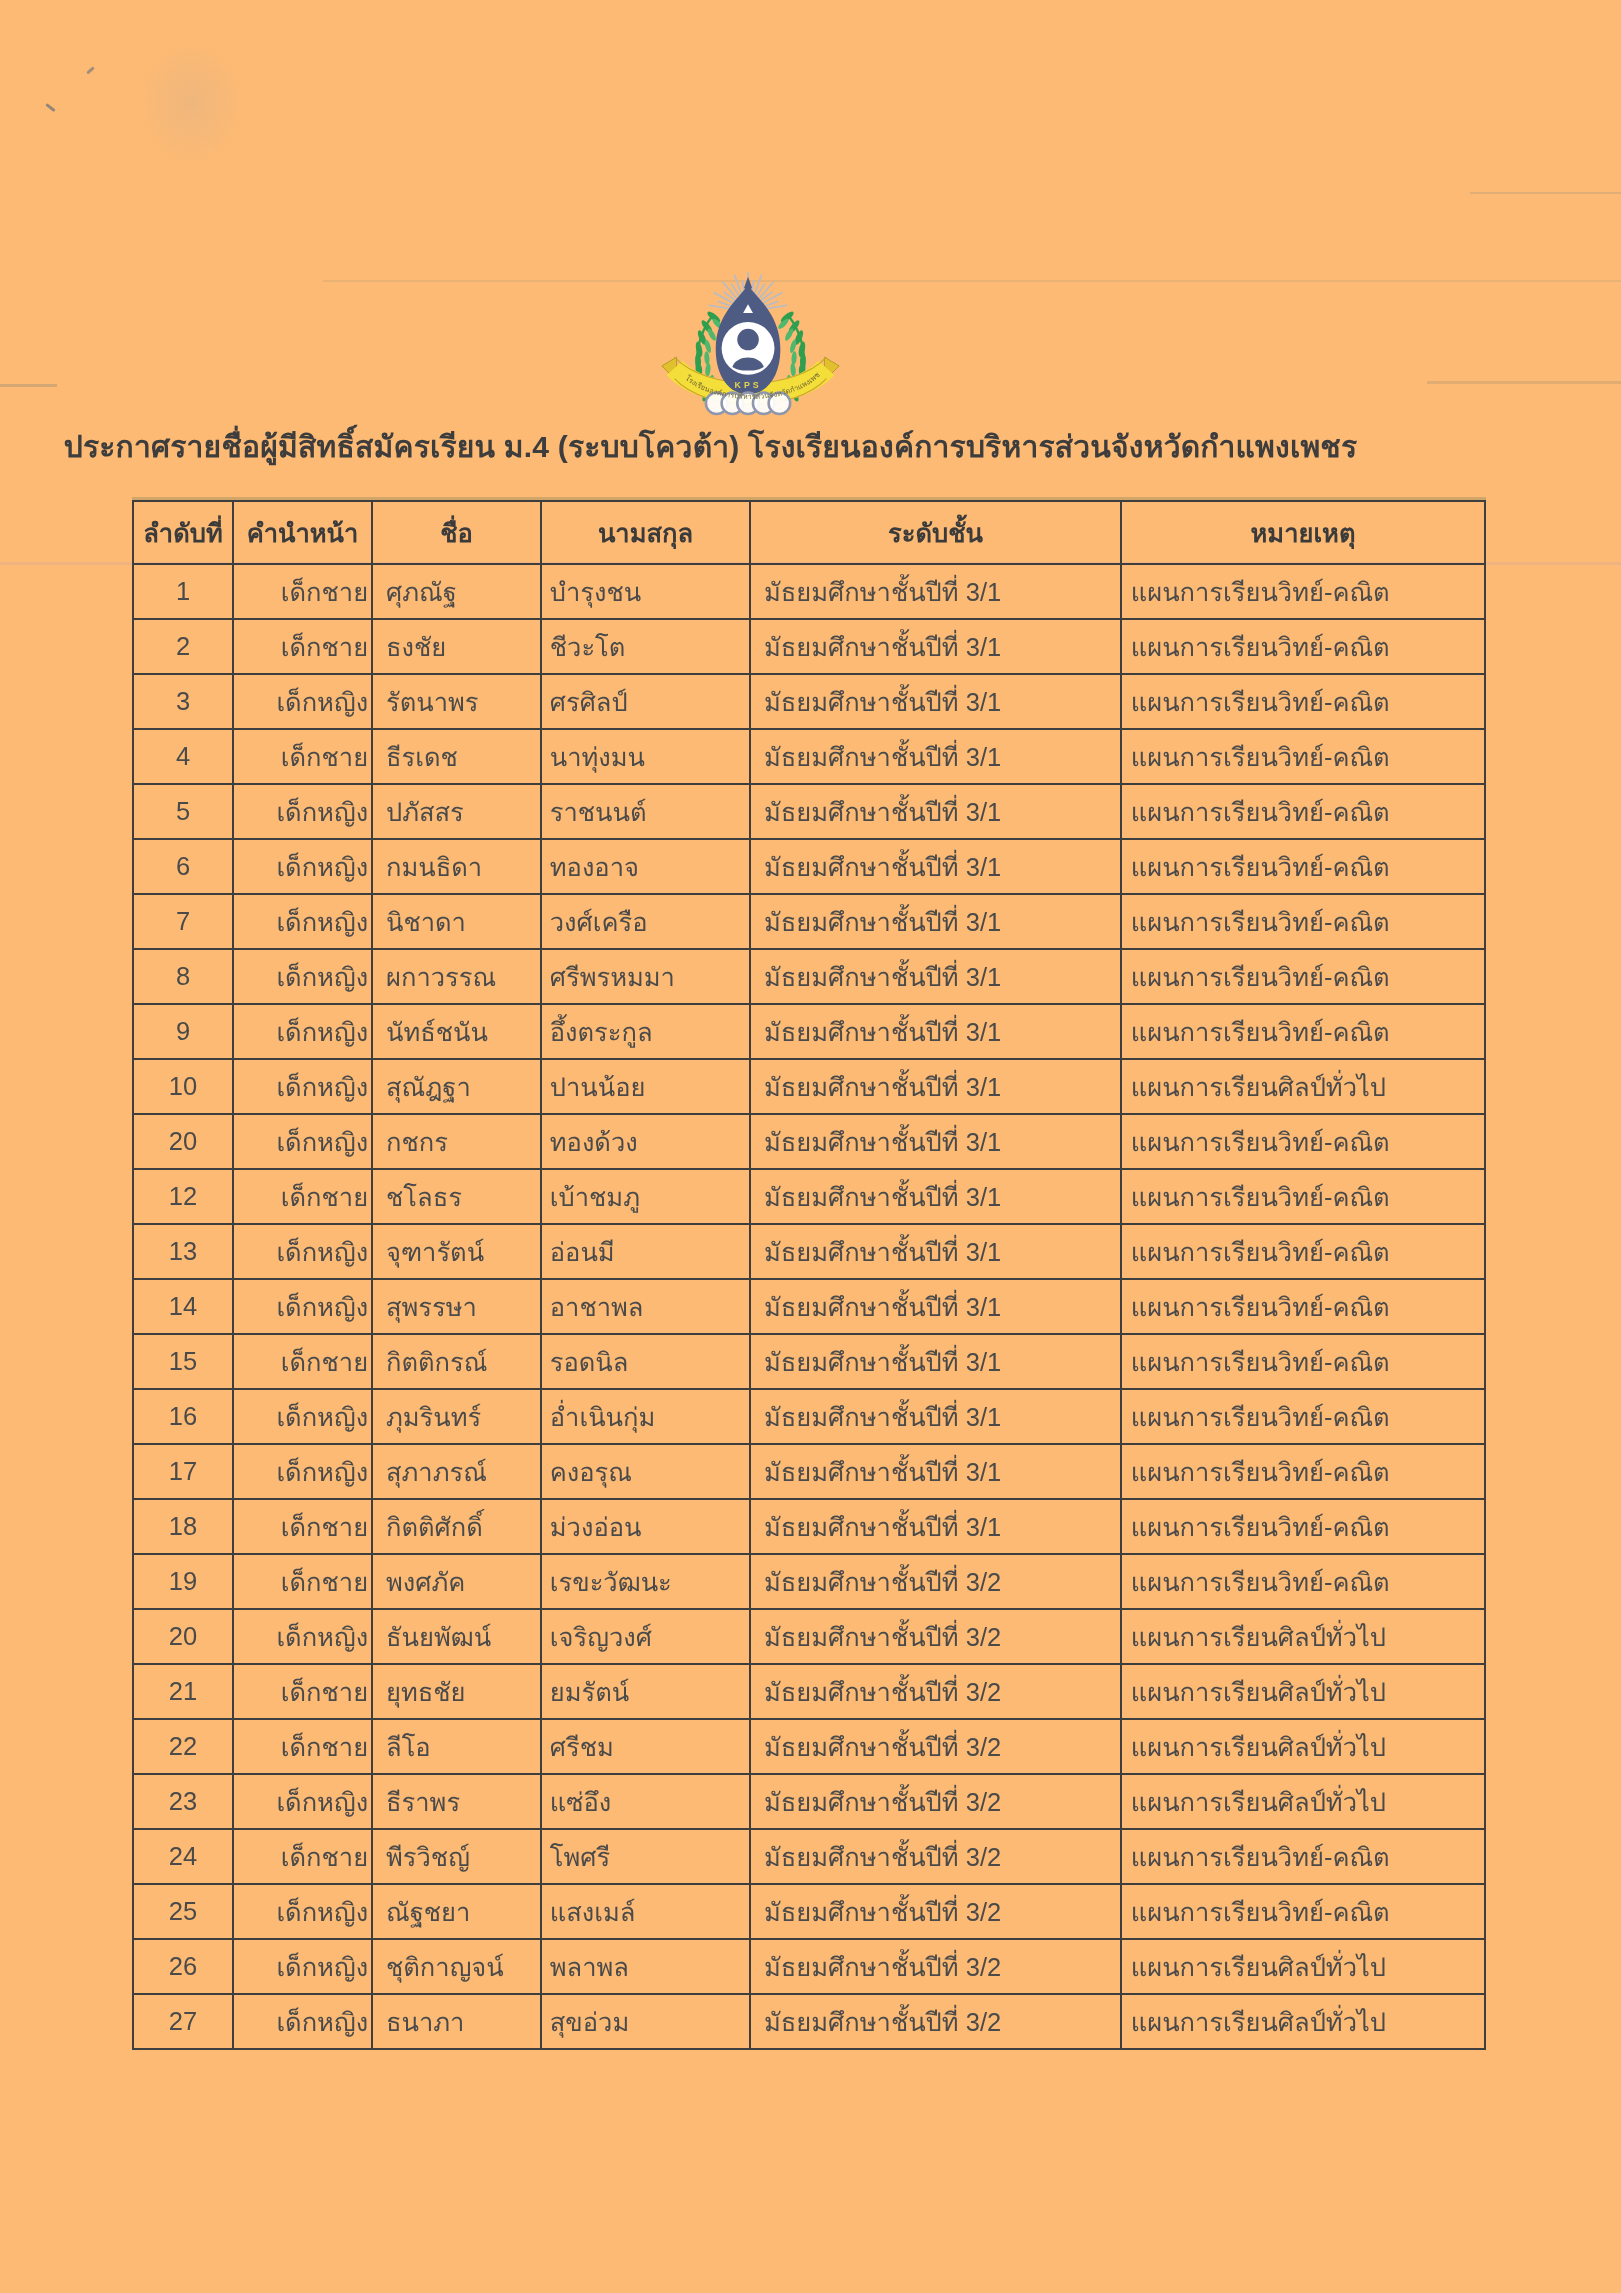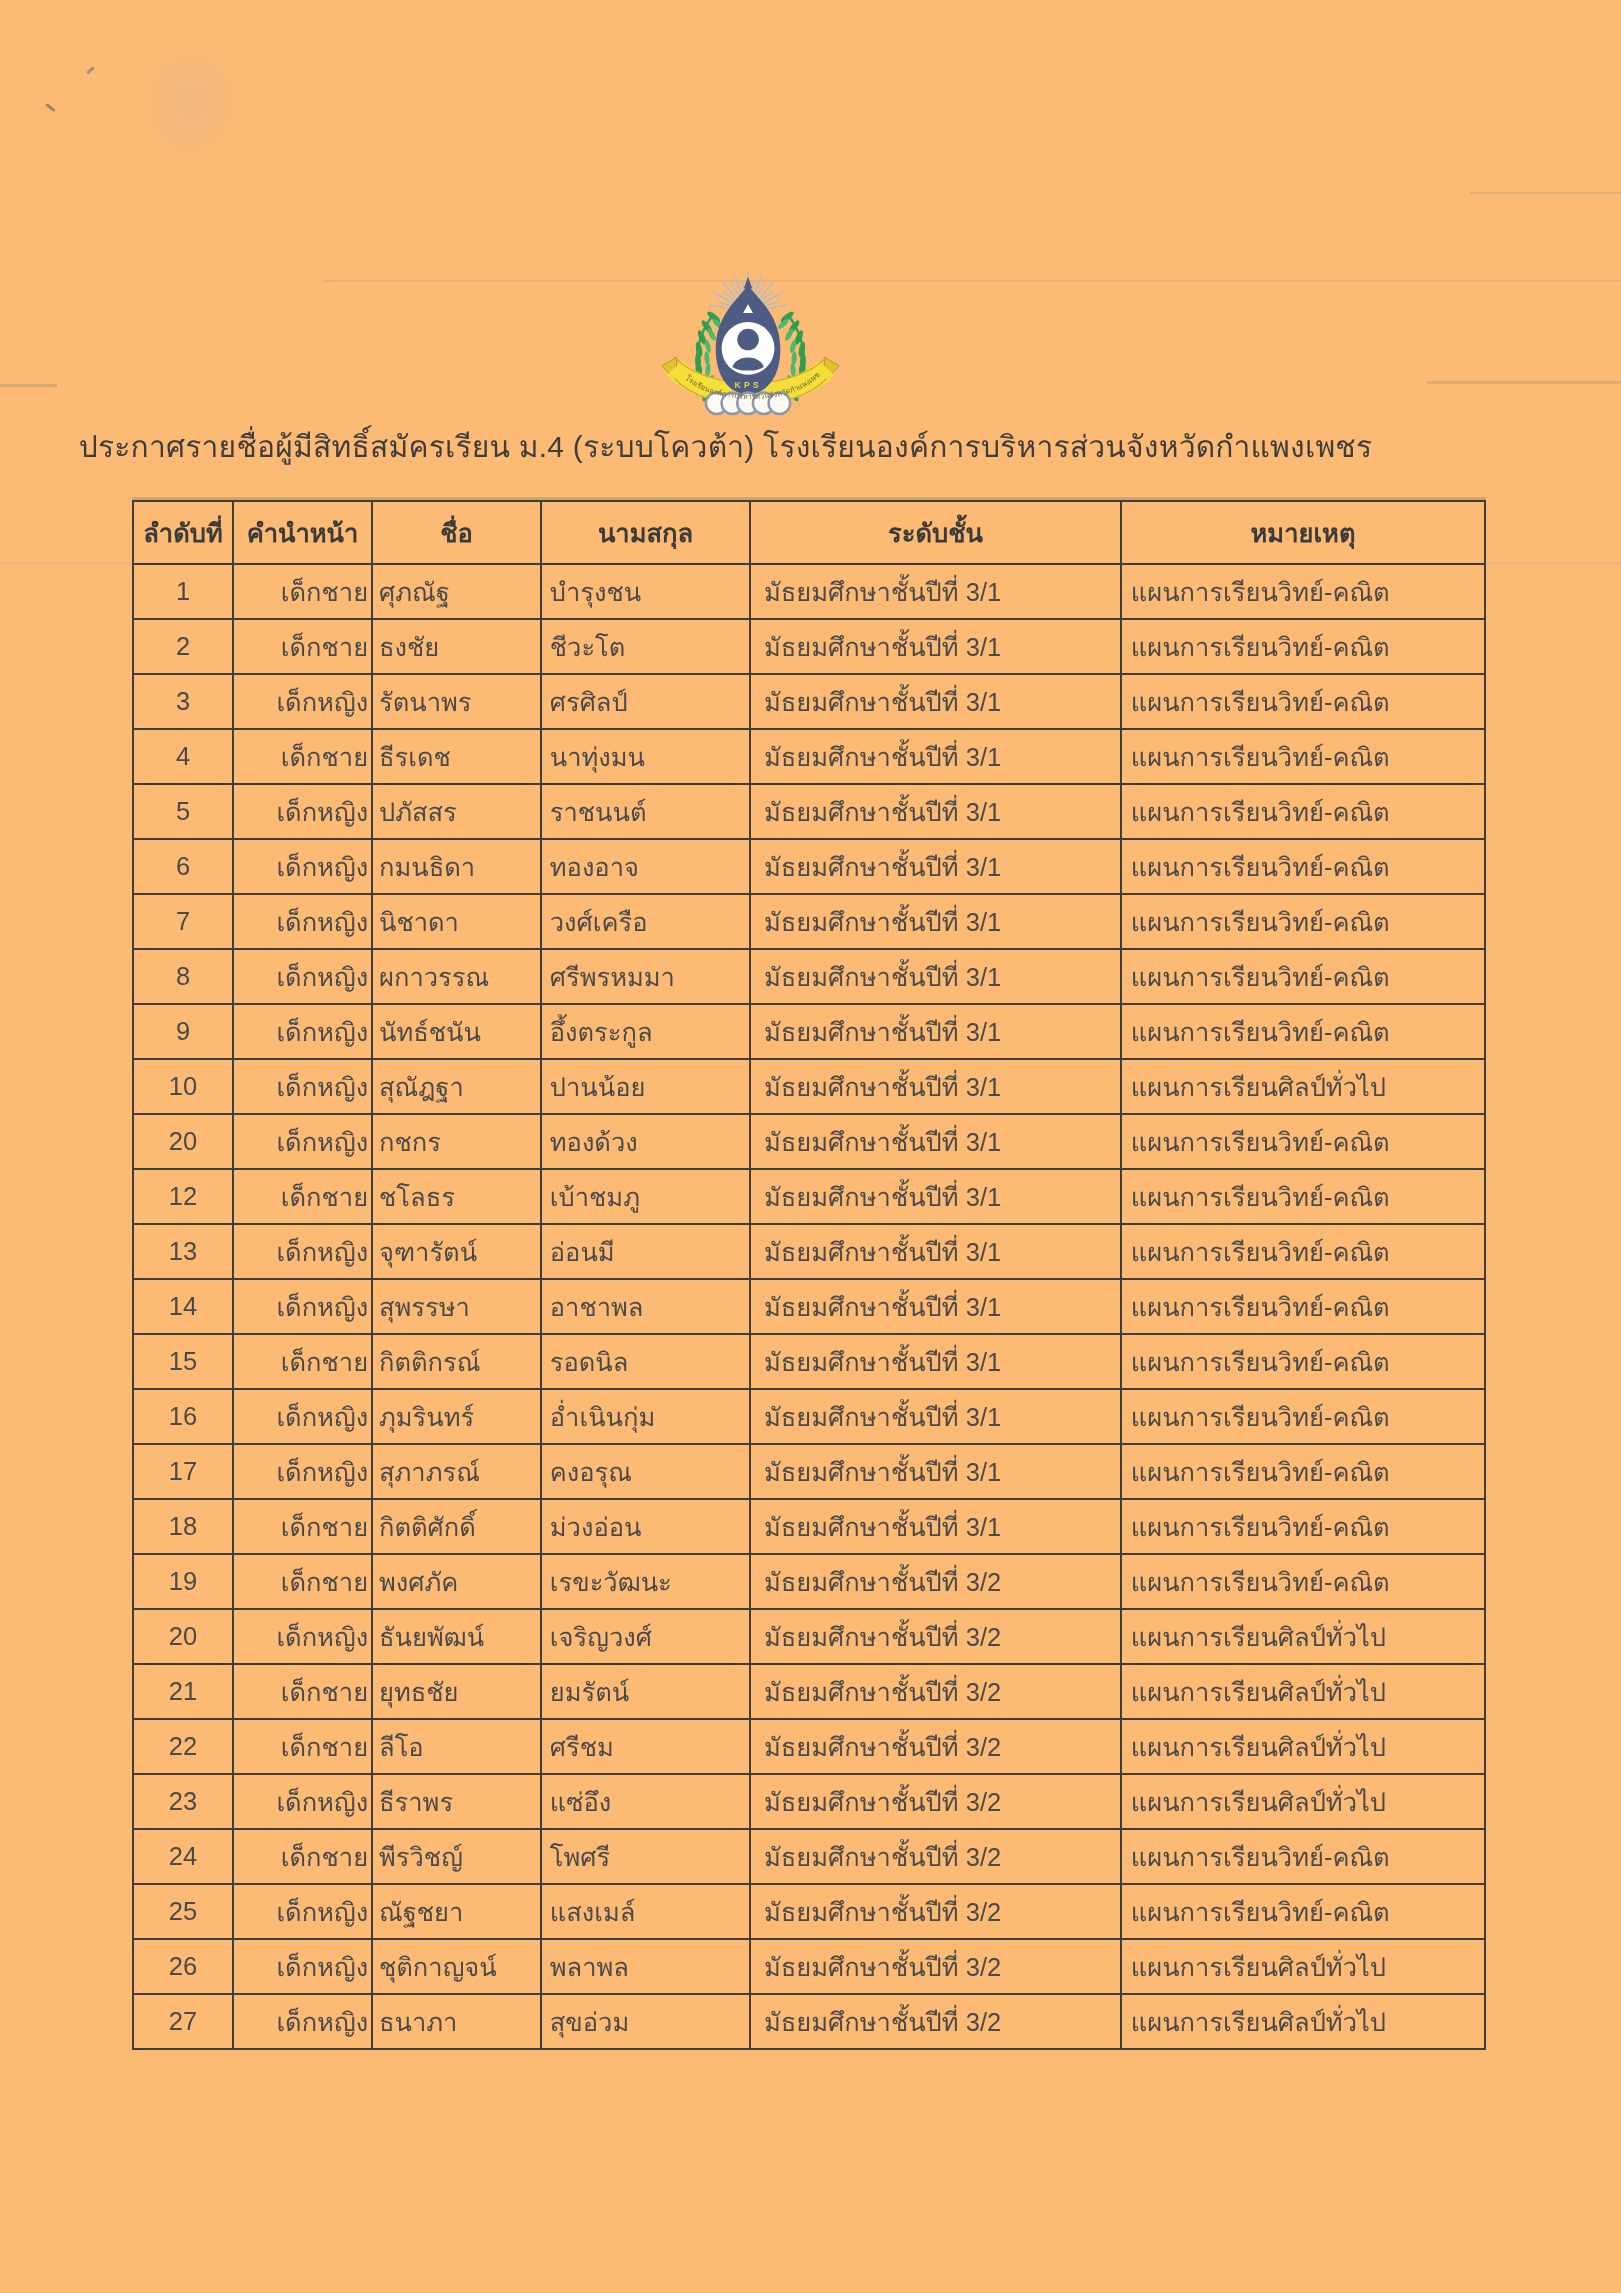--- a/index.html
+++ b/index.html
@@ -19,23 +19,23 @@
   .smudge{left:137px;top:39px;width:108px;height:127px;background:radial-gradient(closest-side,rgba(150,160,175,.14),rgba(150,160,175,0));}
   .streak1{left:323px;top:280px;width:1298px;height:2px;background:rgba(125,138,125,.16);}
   .dash-l{left:0;top:384px;width:57px;height:2.9px;background:rgba(110,120,110,.28);}
   .dash-r{left:1427px;top:381px;width:194px;height:2.9px;background:rgba(110,120,110,.20);}
   .streak2{left:0;top:562px;width:1621px;height:2.9px;background:rgba(206,160,160,.28);}
   .dash-r2{left:1470px;top:192px;width:151px;height:2px;background:rgba(120,130,130,.22);}
 
   .logo{position:absolute;left:655px;top:255px;width:191px;height:171px;}
 
   .doc-title{
-    position:absolute;left:15px;top:423px;width:1421px;
+    position:absolute;left:0;top:423px;width:1421px;
     text-align:center;
-    font-size:30px;font-weight:normal;color:#3d3d3d;
+    font-size:30px;font-weight:bold;color:#3d3d3d;
     letter-spacing:0.2px;
     line-height:47px;
   }
 
   table.roster{
     position:absolute;left:132px;top:500px;
     width:1352px;
     border-collapse:collapse;
     table-layout:fixed;
     font-size:25.5px;
@@ -51,21 +51,21 @@
   }
   table.roster thead th{
     height:59px;
     font-weight:bold;color:#3b3b3b;
     text-align:center;vertical-align:middle;
     border-bottom-width:2.9px;
   }
   table.roster tbody td{height:51px;vertical-align:middle;}
   td.c0{text-align:center;}
   td.c1{text-align:right;padding-right:2.9px;border-radius:23px;}
-  td.c2{text-align:left;padding-left:6px;}
+  td.c2{text-align:left;padding-left:13px;}
   td.c3{text-align:left;padding-left:7.8px;}
   td.c4{text-align:left;padding-left:13px;margin-top:44px;}
   td.c5{text-align:left;padding-left:8.8px;margin-top:46px;}
 </style>
 </head>
 <body>
 
 <div class="page">
 
   <div class="artifact speck1"></div>

